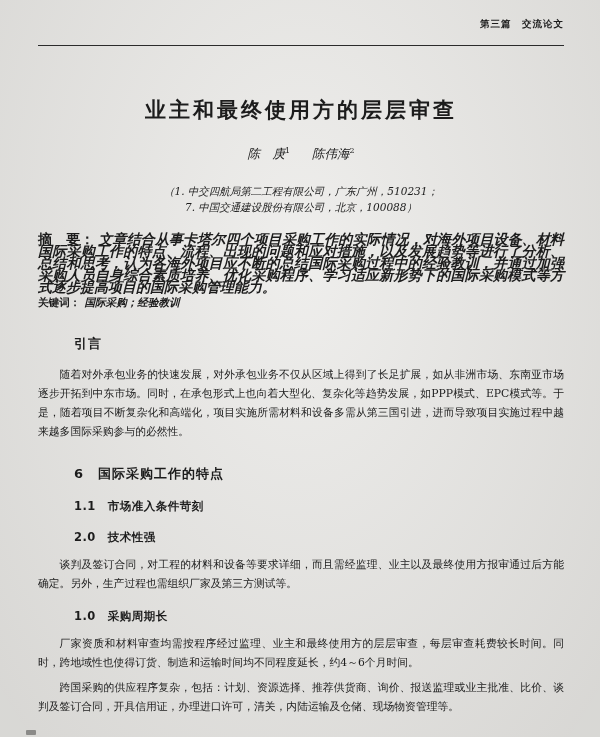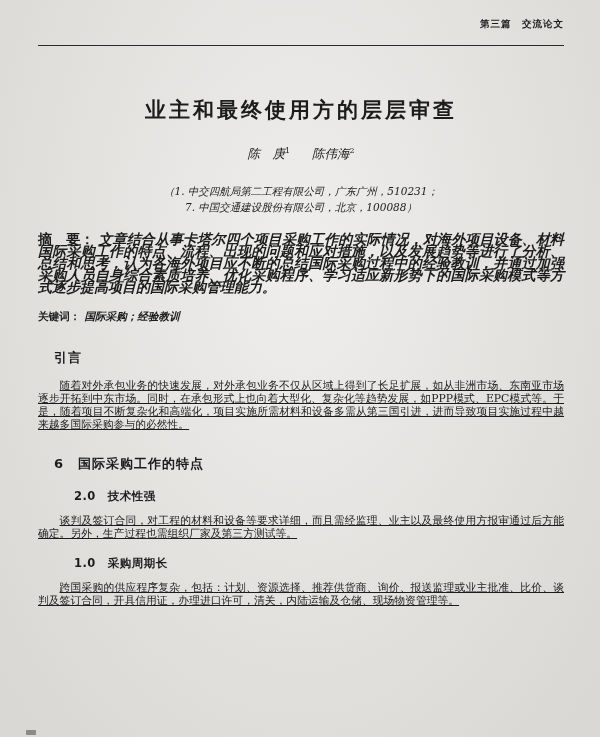--- a/index.html
+++ b/index.html
@@ -60,48 +60,47 @@
     font-style: italic;
     font-weight: 600;
   }
   .abstract .lbl, .keywords .lbl {
     font-family: "DejaVu Sans", "Liberation Sans", sans-serif;
     font-style: normal;
     font-weight: 700;
     margin-right: 4px;
   }
   .keywords {
-    margin-top: 16px;
+    margin-top: 2px;
     font-size: 10.6px;
     line-height: 15.5px;
     font-style: italic;
     font-weight: 600;
   }
   
   .h-sec {
-    margin: 24px 0 12px 16px;
+    margin: 24px 0 12px 36px;
     font-family: "DejaVu Sans", "Liberation Sans", sans-serif;
     font-size: 13px;
     font-weight: 700;
     letter-spacing: 1px;
   }
   .h-sub {
     margin: 16px 0 10px 36px;
     font-family: "DejaVu Sans", "Liberation Sans", sans-serif;
     font-size: 11.5px;
     font-weight: 700;
     letter-spacing: 0.5px;
   }
   .para {
     font-size: 10.8px;
-    line-height: 13px;
+    line-height: 19px;
     text-align: justify;
     text-indent: 2em;
     margin-bottom: 6px;
-    text-decoration: underline;
   }
   
   .scan-speck {
     position: absolute;
     left: 26px;
     bottom: 2px;
     width: 10px;
     height: 5px;
     background: #4a4a48;
     opacity: 0.55;
@@ -131,23 +130,25 @@
 
   <p class="abstract"><span class="lbl">摘　要：</span><span>文章结合从事卡塔尔四个项目采购工作的实际情况，对海外项目设备、材料国际采购工作的特点、流程、出现的问题和应对措施，以及发展趋势等进行了分析、总结和思考，认为各海外项目应不断的总结国际采购过程中的经验教训，并通过加强采购人员自身综合素质培养、优化采购程序、学习适应新形势下的国际采购模式等方式逐步提高项目的国际采购管理能力。</span></p>
 
   <p class="keywords"><span class="lbl">关键词：</span><span>国际采购；经验教训</span></p>
 
   <h2 class="h-sec">引言</h2>
   <p class="para">随着对外承包业务的快速发展，对外承包业务不仅从区域上得到了长足扩展，如从非洲市场、东南亚市场逐步开拓到中东市场。同时，在承包形式上也向着大型化、复杂化等趋势发展，如PPP模式、EPC模式等。于是，随着项目不断复杂化和高端化，项目实施所需材料和设备多需从第三国引进，进而导致项目实施过程中越来越多国际采购参与的必然性。</p>
 
   <h2 class="h-sec">6　国际采购工作的特点</h2>
 
+  <h3 class="h-sub">1.1　市场准入条件苛刻</h3>
 
   <h3 class="h-sub">2.0　技术性强</h3>
   <p class="para">谈判及签订合同，对工程的材料和设备等要求详细，而且需经监理、业主以及最终使用方报审通过后方能确定。另外，生产过程也需组织厂家及第三方测试等。</p>
 
   <h3 class="h-sub">1.0　采购周期长</h3>
+  <p class="para">厂家资质和材料审查均需按程序经过监理、业主和最终使用方的层层审查，每层审查耗费较长时间。同时，跨地域性也使得订货、制造和运输时间均不同程度延长，约4～6个月时间。</p>
 
   <p class="para">跨国采购的供应程序复杂，包括：计划、资源选择、推荐供货商、询价、报送监理或业主批准、比价、谈判及签订合同，开具信用证，办理进口许可，清关，内陆运输及仓储、现场物资管理等。</p>
 
   <div class="scan-speck"></div>
 
 </div>
 
 </body></html>

